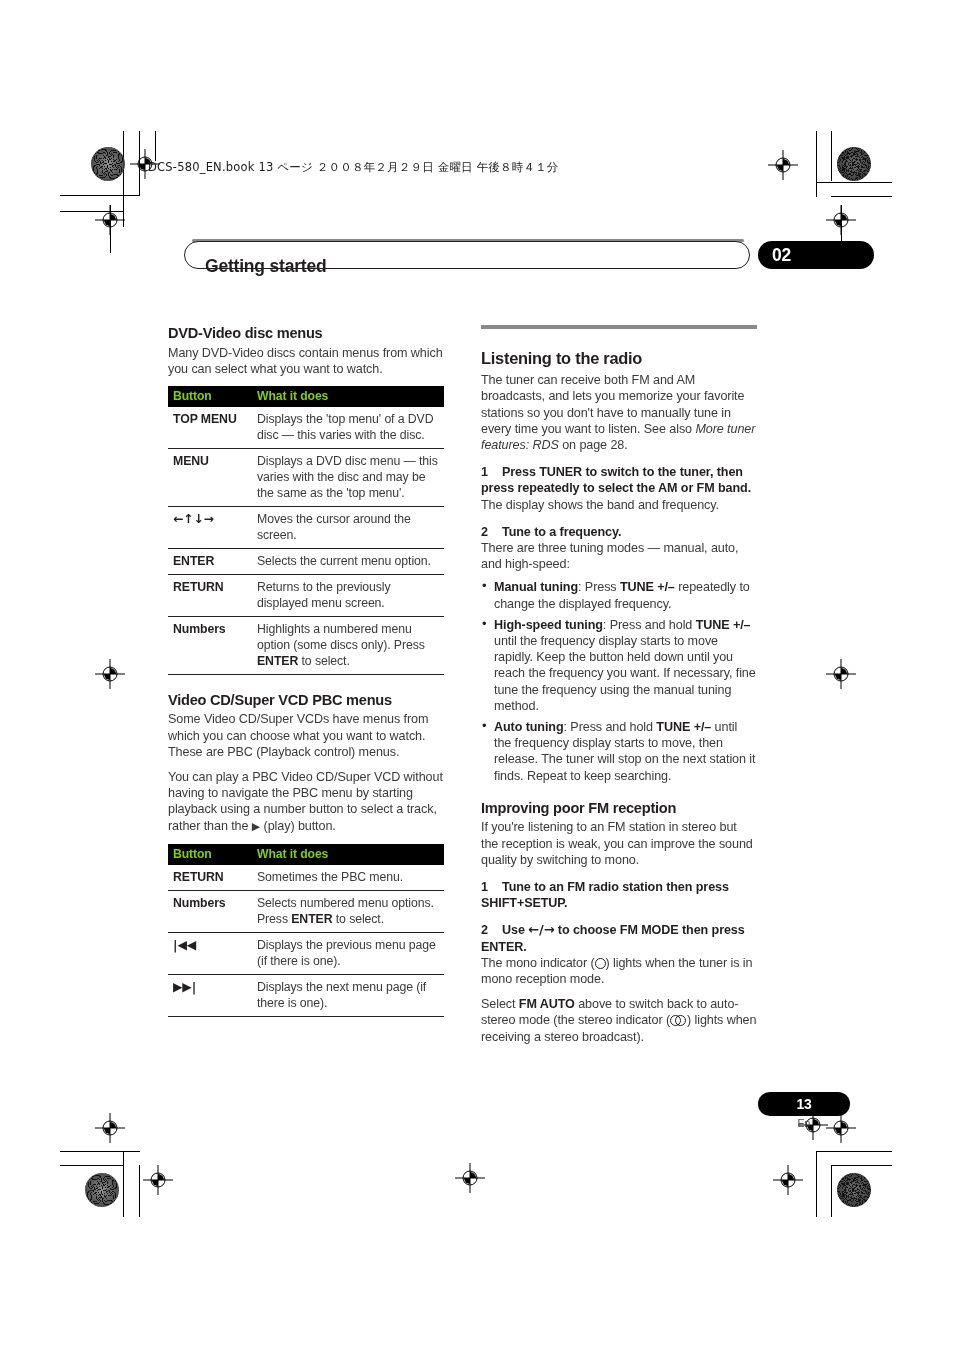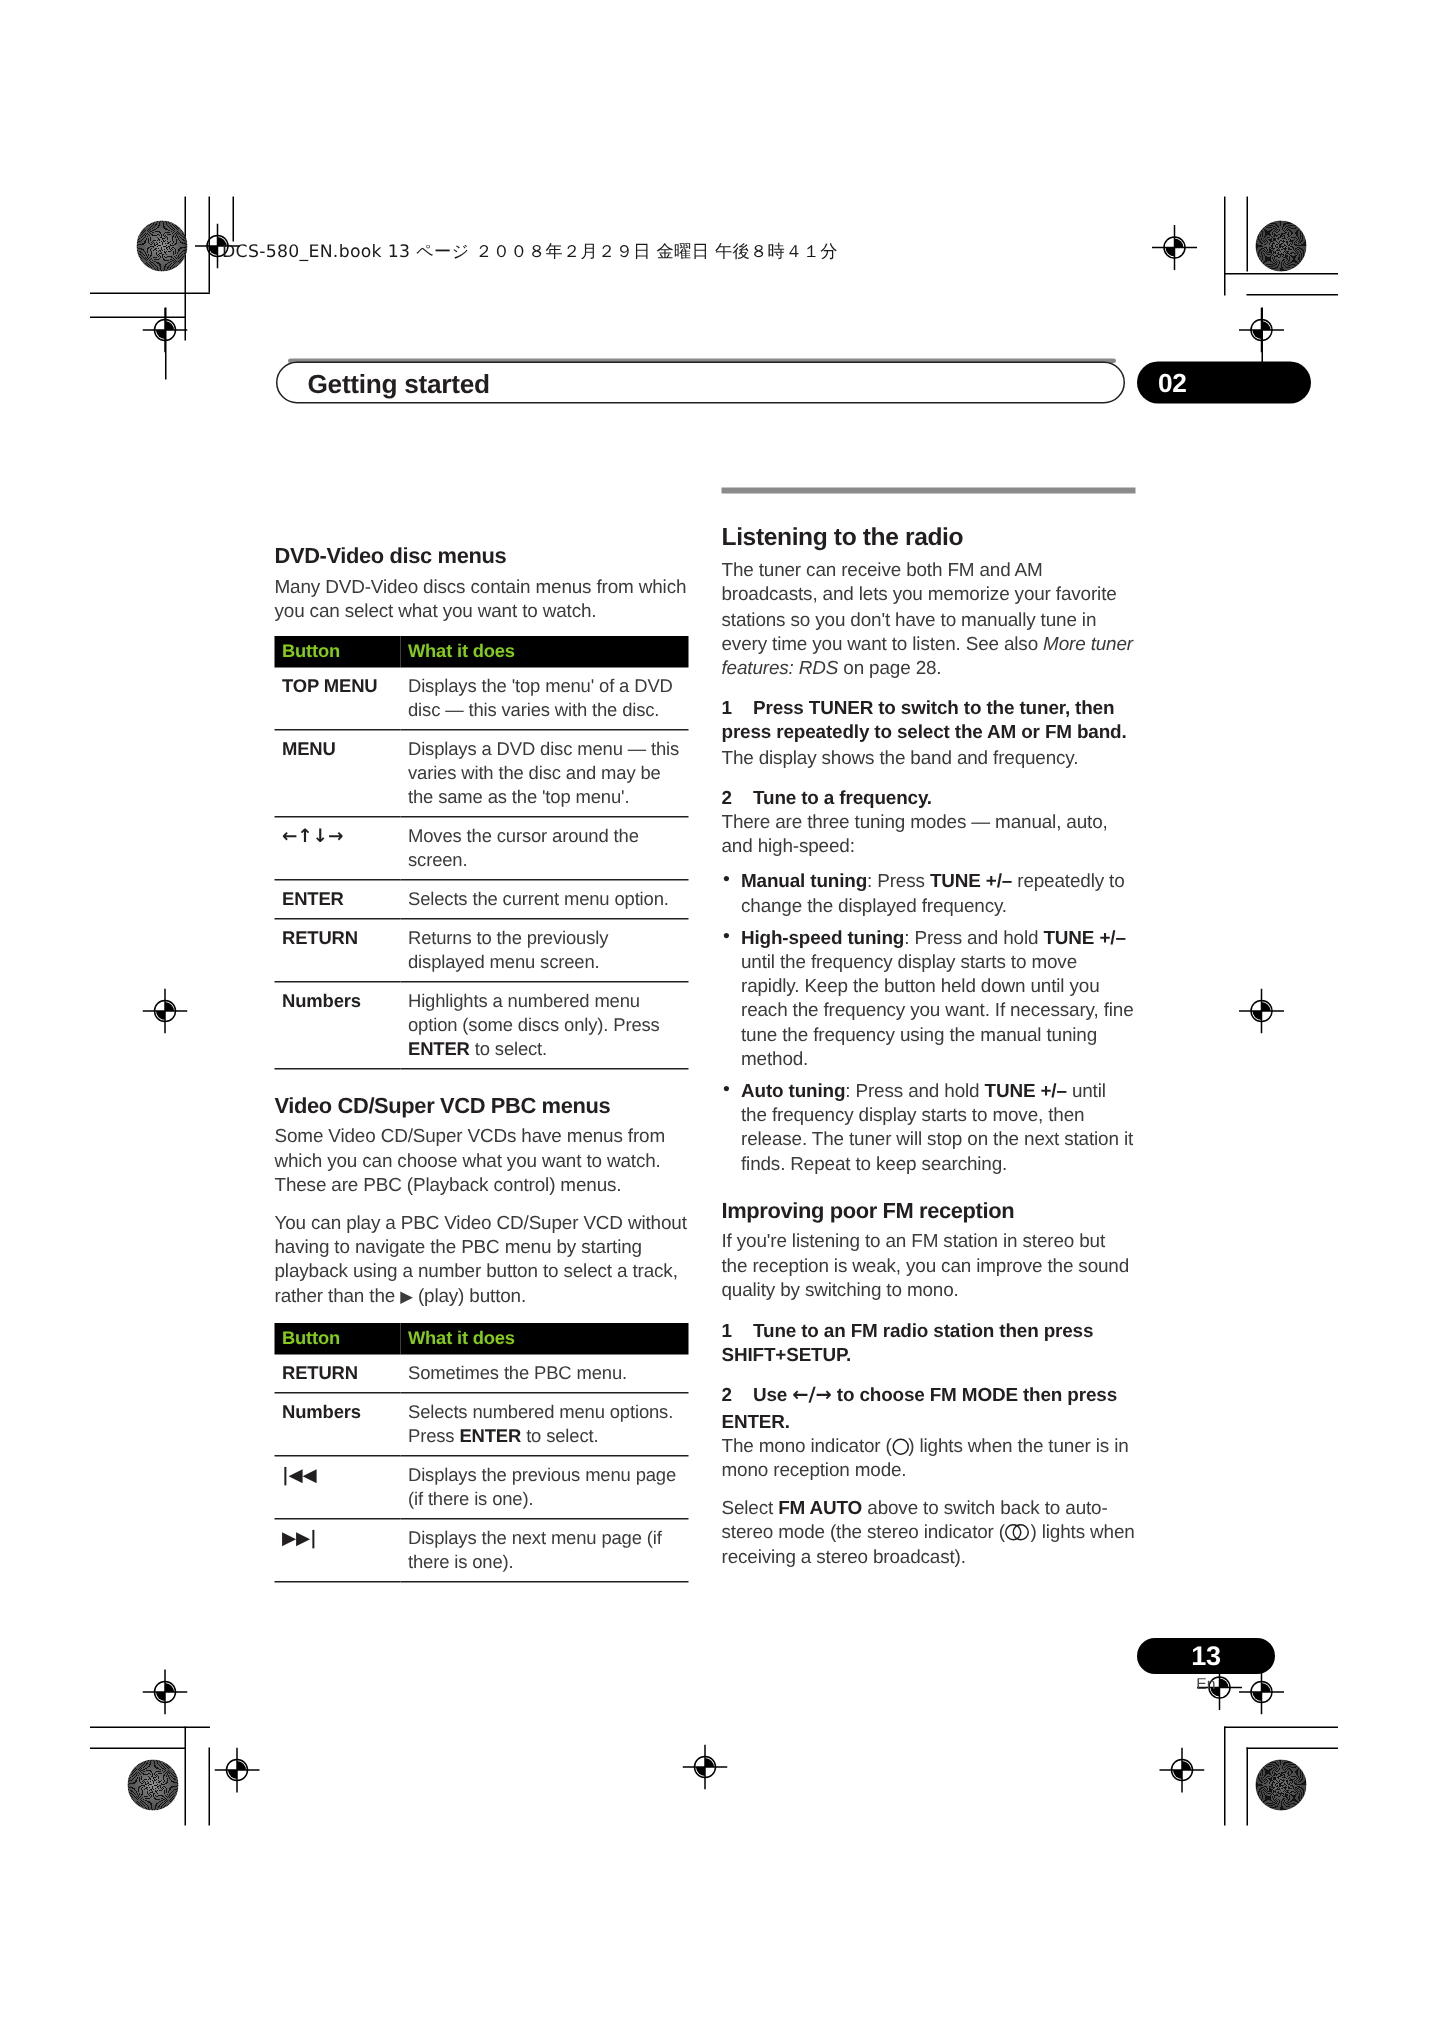--- a/index.html
+++ b/index.html
@@ -66,21 +66,21 @@
   }
   .runhead-rule {
     position: absolute;
     left: 192px; top: 239px;
     width: 552px; height: 3px;
     background: #8a8a8a;
     border-radius: 2px;
   }
   .runhead-title {
     position: absolute;
-    left: 20px; top: 4px;
+    left: 20px; top: 14px;
     font-size: 17.5px;
     font-weight: bold;
     letter-spacing: -0.2px;
     color: #231f20;
   }
   .chapter-tab {
     position: absolute;
     left: 758px; top: 241px;
     width: 116px; height: 28px;
     background: #000;
@@ -94,21 +94,21 @@
     font-weight: bold;
     letter-spacing: -0.3px;
   }
 
   
   .col {
     position: absolute;
     top: 325px;
     width: 276px;
   }
-  .col-left  { left: 183px; margin-top: 38px; }
+  .col-left  { left: 168px; }
   .col-right { left: 481px; }
 
   h2.sec {
     margin: 0 0 2px 0;
     font-size: 14.6px;
     font-weight: bold;
     letter-spacing: -0.25px;
     line-height: 1.2;
     color: #231f20;
   }
@@ -255,21 +255,21 @@
   .pagenum-tab {
     position: absolute;
     left: 758px; top: 1092px;
     width: 92px; height: 24px;
     background: #000;
     border-radius: 12px;
     text-align: center;
   }
   .pagenum {
     color: #fff;
-    font-size: 18px;
+    font-size: 14px;
     font-weight: bold;
     line-height: 24px;
     letter-spacing: -0.2px;
   }
   .pagelang {
     position: absolute;
     left: 758px; top: 1117px;
     width: 92px;
     text-align: center;
     font-size: 10.5px;

